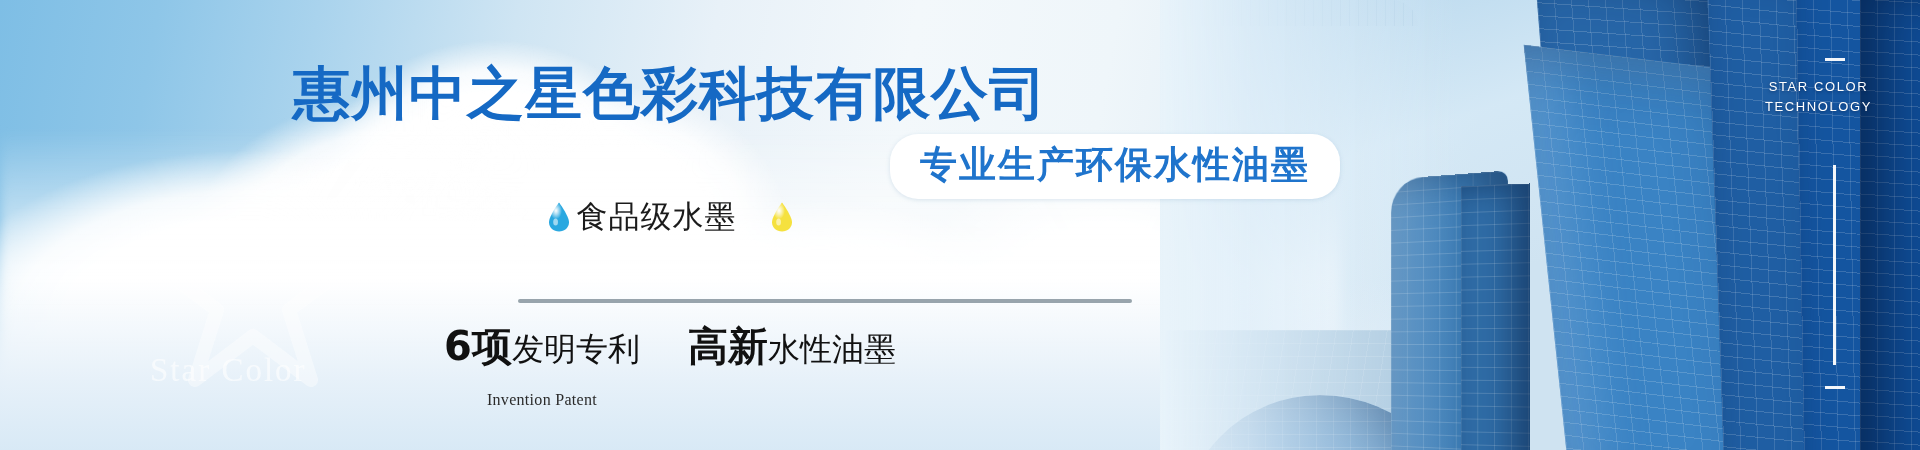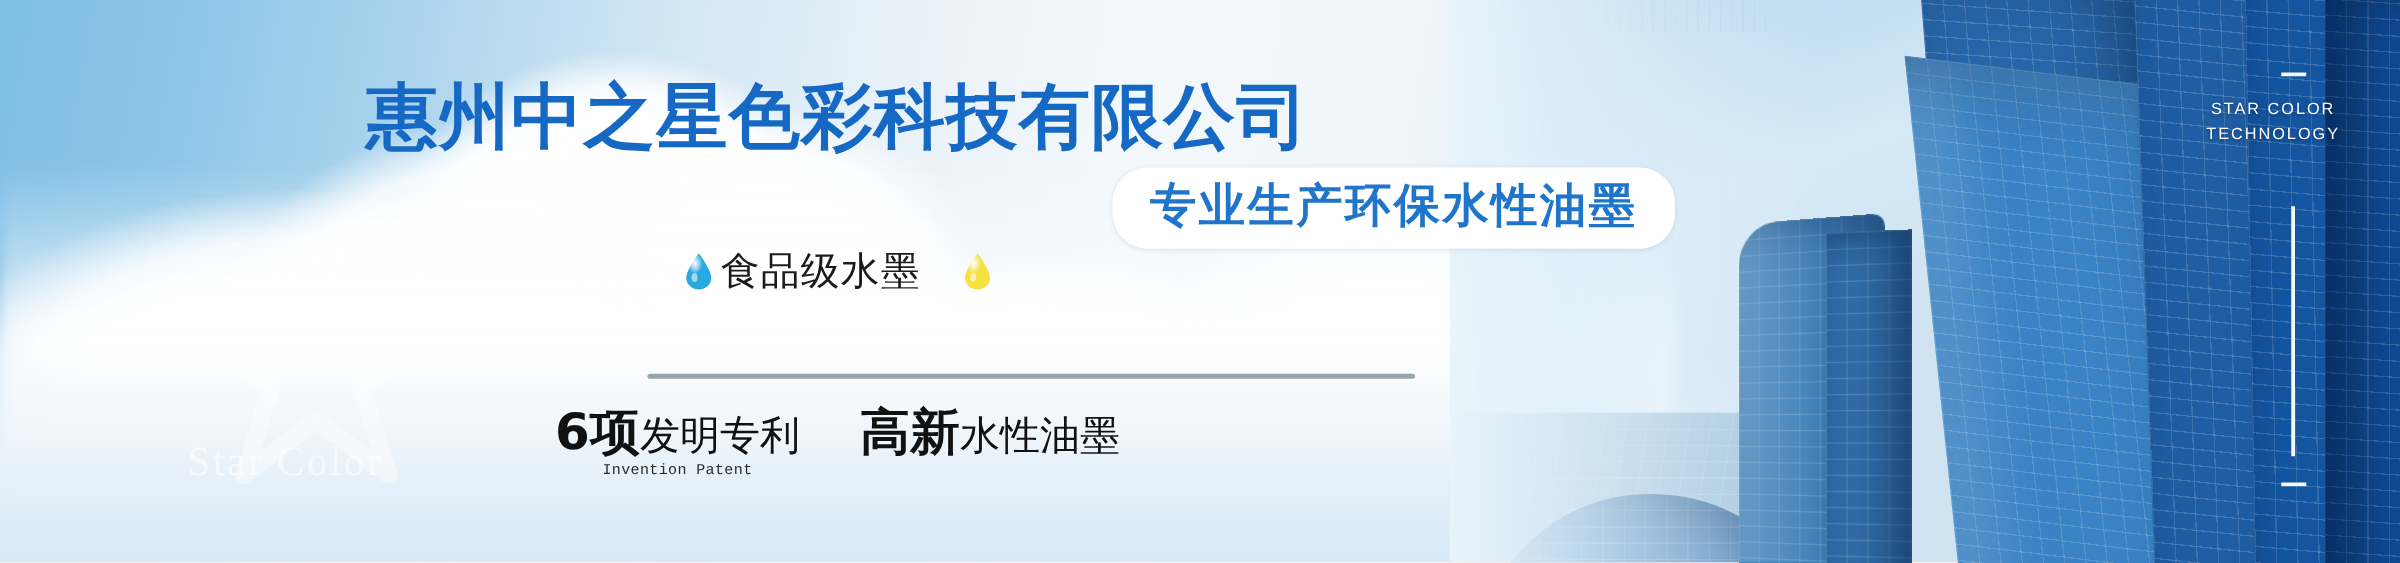--- a/index.html
+++ b/index.html
@@ -200,23 +200,23 @@
     display:flex; justify-content:center; align-items:flex-start; gap:48px;
   }
   .badge { text-align:center; }
   .badge-cn {
     font-family:"DejaVu Sans","Liberation Sans", sans-serif;
     color:#111111; white-space:nowrap; line-height:1;
   }
   .badge-strong { font-size:40px; font-weight:700; letter-spacing:0px; }
   .badge-rest   { font-size:32px; font-weight:400; letter-spacing:0px; }
   .badge-en {
-    margin-top:3px;
-    font-family:Liberation Mono, monospace;
-    font-size:12px; font-weight:400; color:#2a2a2a; letter-spacing:.3px;
+    margin-top:25px;
+    font-family:Liberation Serif, serif;
+    font-size:16px; font-weight:400; color:#2a2a2a; letter-spacing:.3px;
     white-space:nowrap;
   }
 </style>
 </head>
 <body>
 
 <div class="banner">
 
   <div class="sky">
     <div class="cloud c3"></div>

